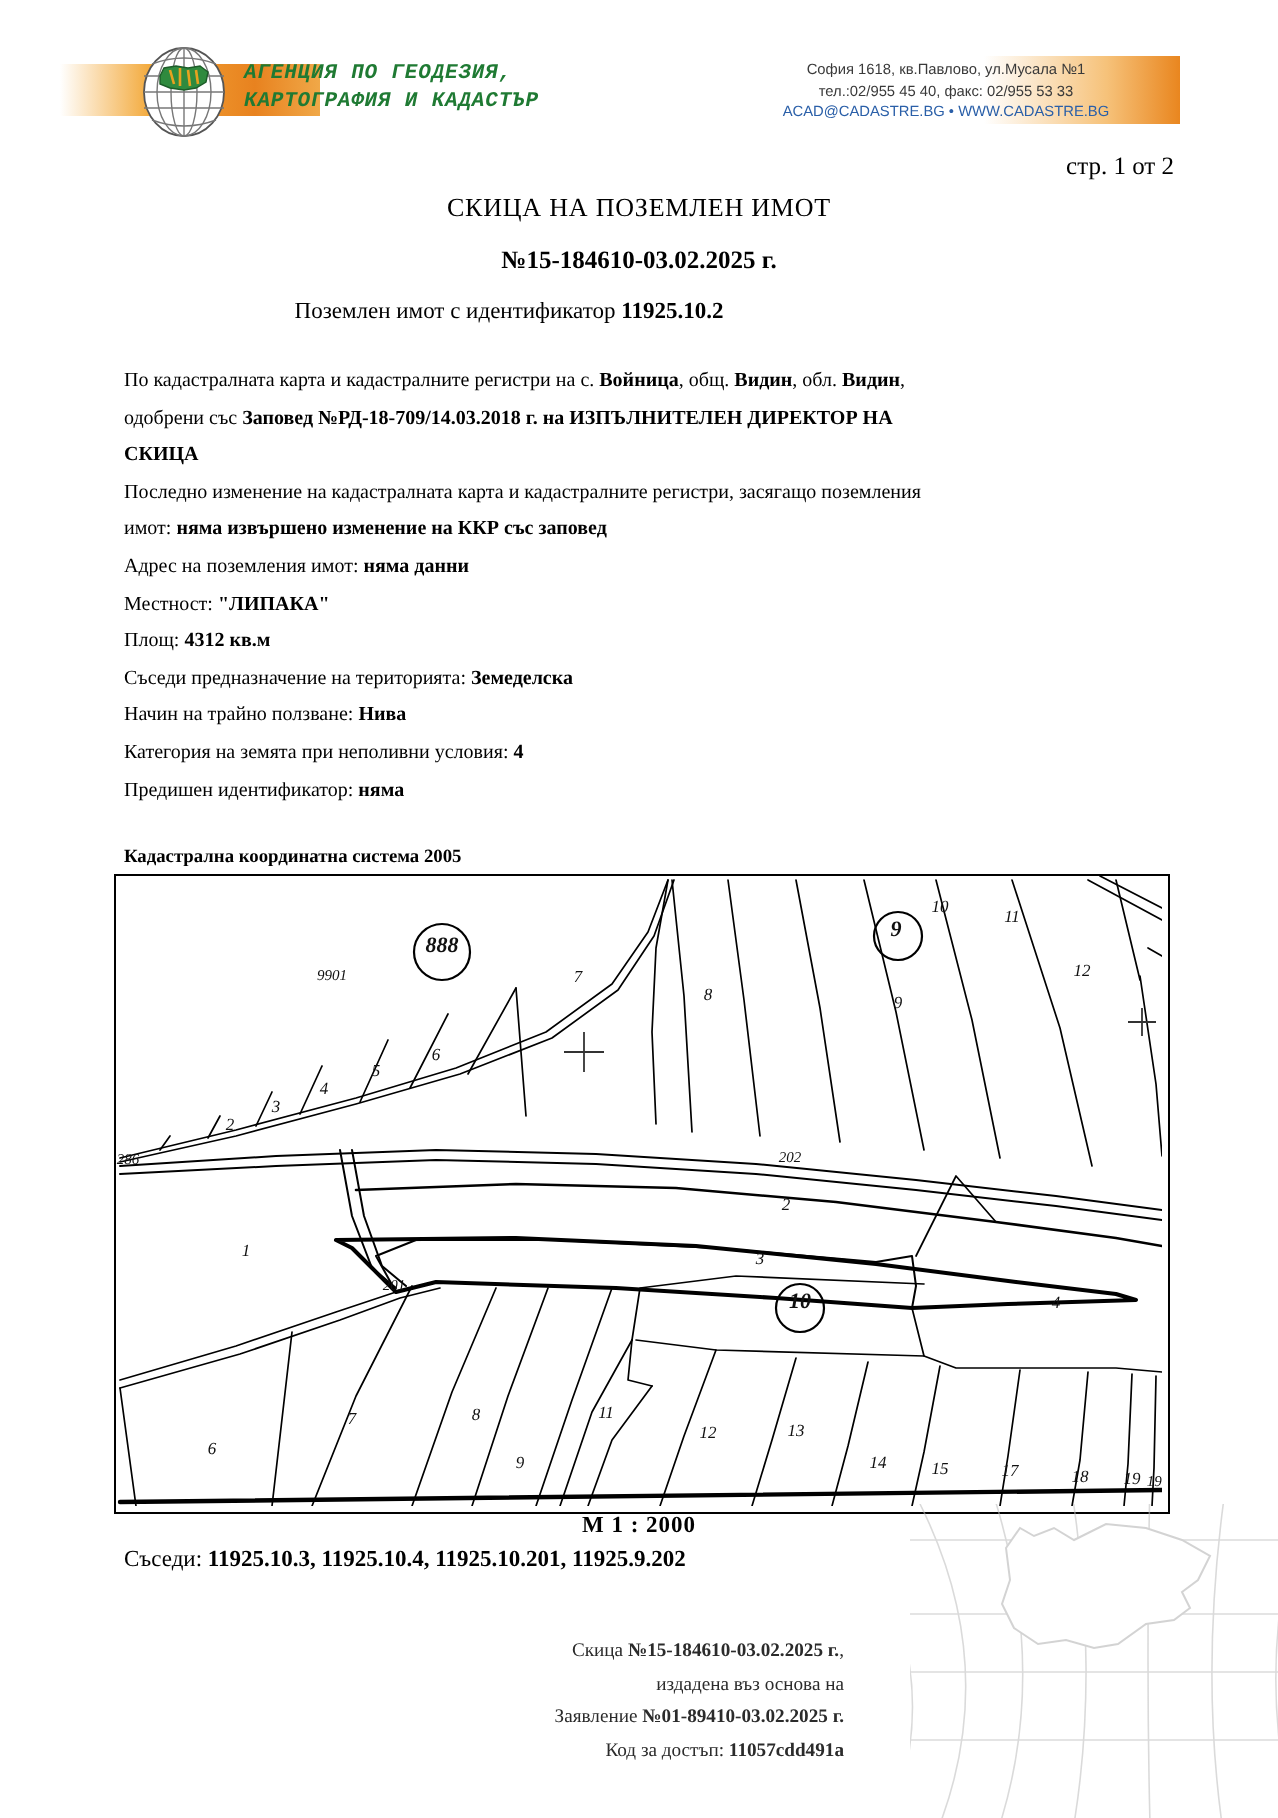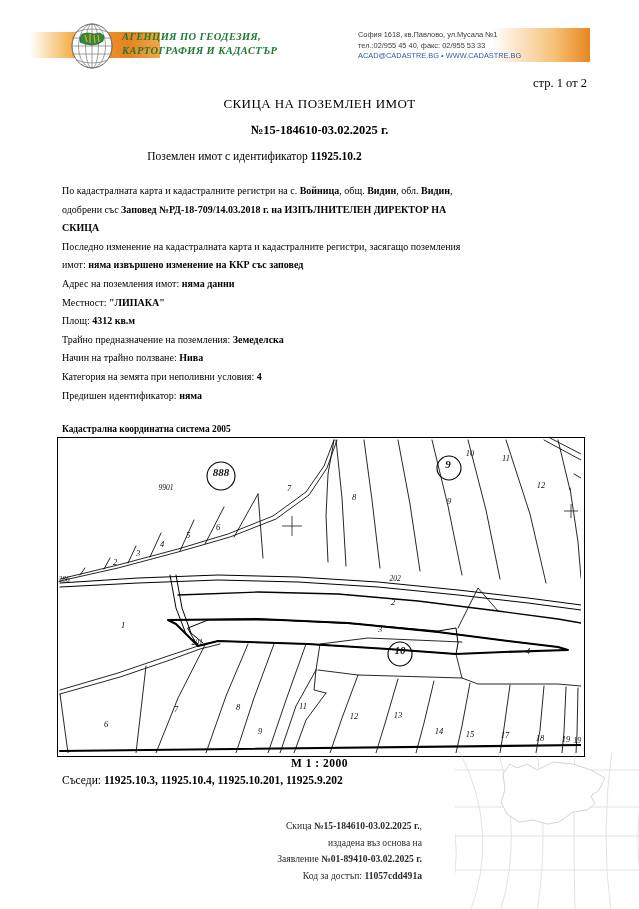--- a/index.html
+++ b/index.html
@@ -36,38 +36,38 @@
   }
   .logo-globe {
     position: absolute;
     left: 68px; top: 0px;
     width: 48px; height: 48px;
   }
   .logo-text {
     position: absolute;
     left: 122px; top: 8px;
     width: 220px;
-    font-family: Liberation Serif, serif;
+    font-family: Liberation Mono, monospace;
     font-weight: bold;
     font-style: italic;
     font-size: 10.5px;
     line-height: 14px;
     letter-spacing: 0.4px;
     color: #1f7a33;
     white-space: nowrap;
   }
   .contact {
     position: absolute;
     left: 358px; top: 8px;
     width: 230px;
     font-family: "Liberation Sans", sans-serif;
     font-size: 7.4px;
     line-height: 10.5px;
     color: #3a3a3a;
-    text-align: left;
+    text-align: center;
   }
   .contact .link { color: #2a5fa8; }
 
   
   .page-num {
     position: absolute;
     right: 52px; top: 76px;
     font-size: 12.5px;
   }
 
@@ -230,21 +230,21 @@
   <p>
     <span>Адрес на поземления имот: </span><b>няма данни</b>
   </p>
   <p>
     <span>Местност: </span><b>"ЛИПАКА"</b>
   </p>
   <p>
     <span>Площ: </span><b>4312 кв.м</b>
   </p>
   <p>
-    <span>Трайно предназначение на поземления: </span><b>Земеделска</b>
+    <span>Съседи предназначение на територията: </span><b>Земеделска</b>
   </p>
   <p>
     <span>Начин на трайно ползване: </span><b>Нива</b>
   </p>
   <p>
     <span>Категория на земята при неполивни условия: </span><b>4</b>
   </p>
   <p>
     <span>Предишен идентификатор: </span><b>няма</b>
   </p>

